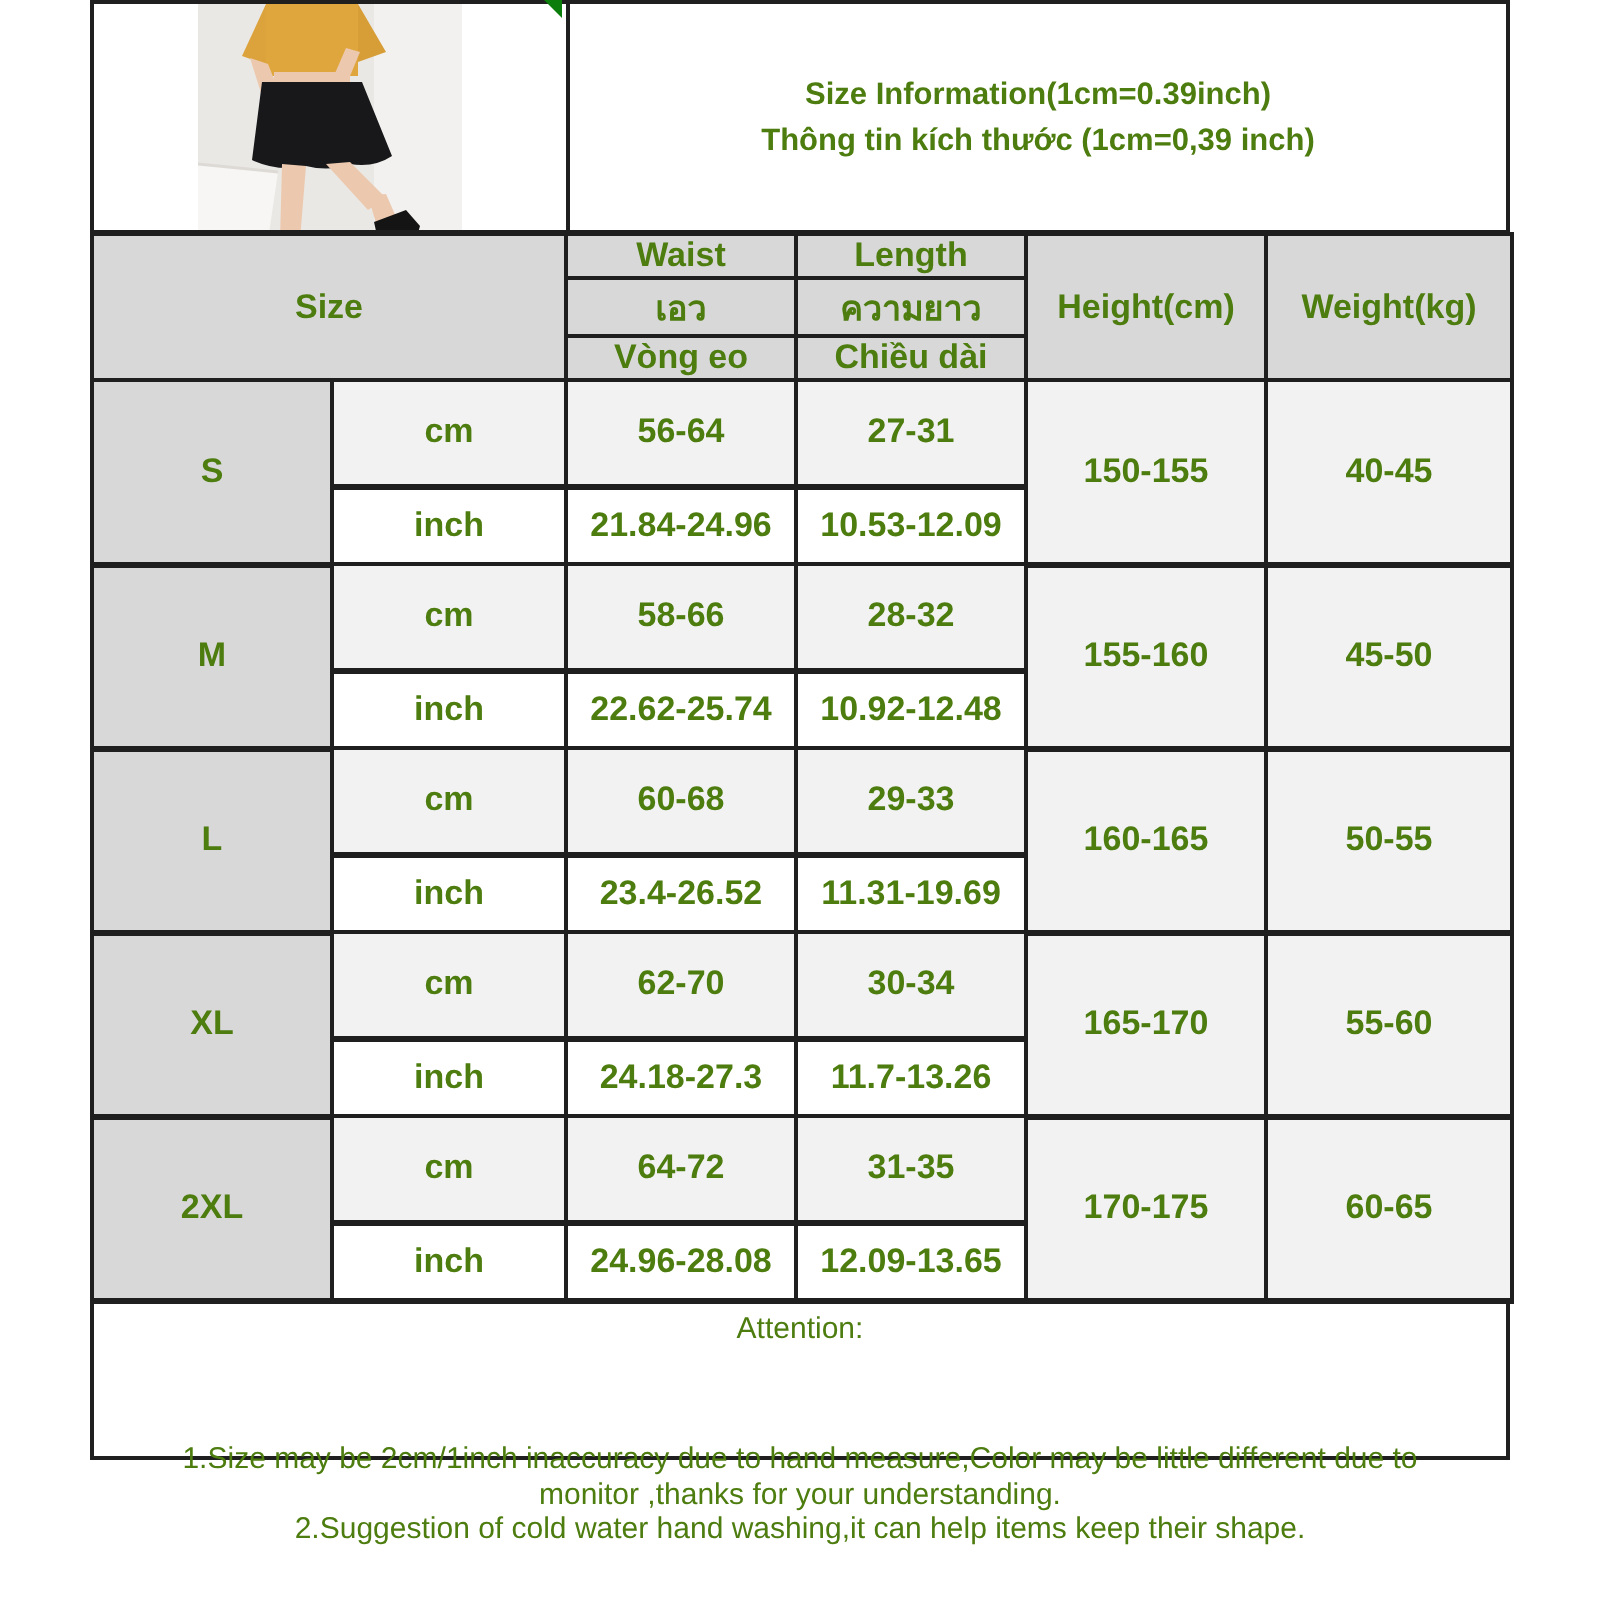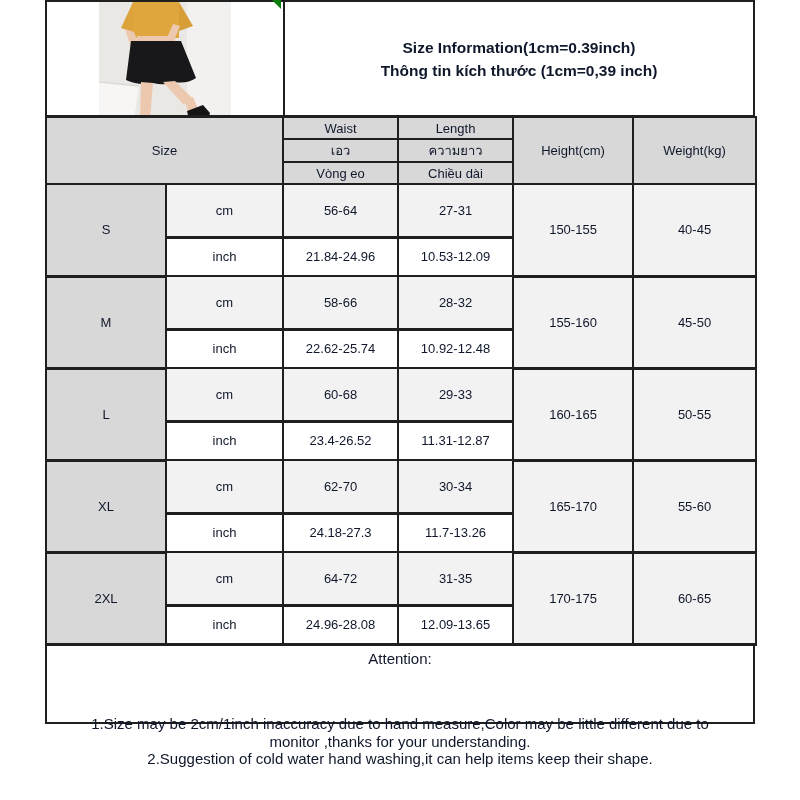--- a/index.html
+++ b/index.html
@@ -2,21 +2,21 @@
 <html><head>
 <meta charset="utf-8">
 <style>
   * { box-sizing: border-box; }
   body { margin: 0; background: #ffffff; }
   .sheet {
     position: relative;
     width: 800px; height: 800px;
     background: #ffffff;
     font-family: "Liberation Sans", "DejaVu Sans", sans-serif;
-    color: #0f172a;
+    color: #4d7c0f;
   }
   .table-wrap { position: absolute; left: 45px; top: 0; width: 710px; }
 
   
   .top-row {
     display: flex;
     width: 710px; height: 118px;
     border: 2px solid #1f1f1f;
     border-bottom-width: 3px;
     background: #ffffff;
@@ -44,21 +44,21 @@
   
   table.size-table {
     border-collapse: collapse;
     width: 710px;
     table-layout: fixed;
     margin-top: -2px;
   }
   table.size-table td {
     border: 2px solid #1f1f1f;
     text-align: center; vertical-align: middle;
-    font-weight: normal; font-size: 13px;
+    font-weight: bold; font-size: 17px;
     padding: 0; overflow: hidden;
   }
   .hdr      { background: #d8d8d8; }
   .light    { background: #f2f2f2; margin-left: 32px; }
   .white    { background: #ffffff; }
   td.size-big { font-size: 26px; font-weight: bold; }
   td.colhead  { font-size: 13.5px; }
   td.hw-head  { font-size: 14px; }
   td.size-letter { font-size: 14px; }
   tr.subhead-row    { height: 22px; }
@@ -177,21 +177,21 @@
           <td class="hdr size-letter" rowspan="2">L</td>
           <td class="light">cm</td>
           <td class="light">60-68</td>
           <td class="light">29-33</td>
           <td class="light" rowspan="2">160-165</td>
           <td class="light" rowspan="2">50-55</td>
         </tr>
         <tr class="inch-row">
           <td class="white">inch</td>
           <td class="white">23.4-26.52</td>
-          <td class="white">11.31-12.87</td>
+          <td class="white">11.31-19.69</td>
         </tr>
 
         <tr class="cm-row">
           <td class="hdr size-letter" rowspan="2">XL</td>
           <td class="light">cm</td>
           <td class="light">62-70</td>
           <td class="light">30-34</td>
           <td class="light" rowspan="2">165-170</td>
           <td class="light" rowspan="2">55-60</td>
         </tr>

